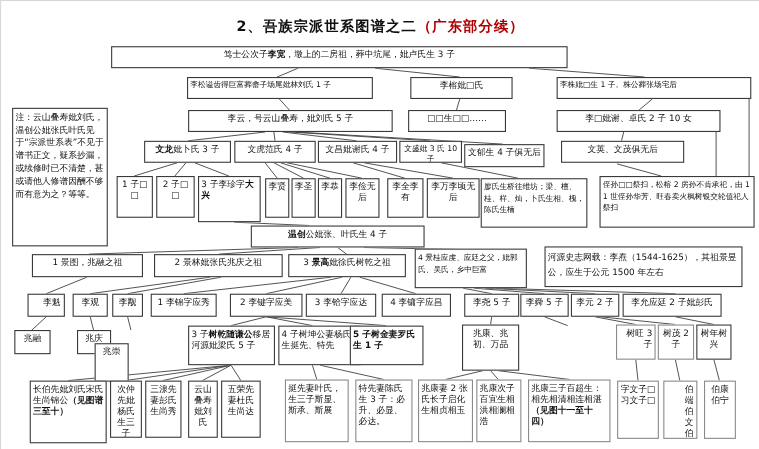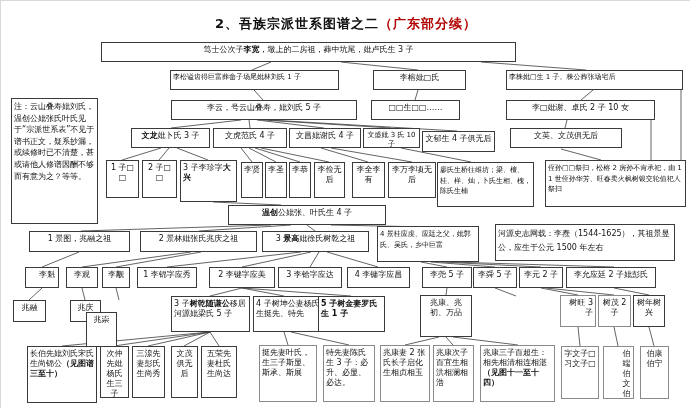--- a/index.html
+++ b/index.html
@@ -170,21 +170,21 @@
   <div class="bx c" style="left:419px;top:294px;width:52px;height:42px;">兆康、兆初、万品</div>
   <div class="bx c g" style="left:559px;top:294px;width:36px;height:32px;text-align:right;">树旺 3 子</div>
   <div class="bx c g" style="left:597px;top:294px;width:33px;height:32px;">树茂 2 子</div>
   <div class="bx c" style="left:632px;top:294px;width:32px;height:32px;">树年树兴</div>
 
   <div class="bx" style="left:26px;top:345px;width:70px;height:57px;">
     <span>长伯先妣刘氏宋氏生尚锦公</span><b>（见图谱三至十）</b>
   </div>
   <div class="bx c" style="left:99px;top:345px;width:29px;height:52px;">次仲先妣杨氏生三子</div>
   <div class="bx c" style="left:131px;top:345px;width:33px;height:52px;">三湶先妻彭氏生尚秀</div>
-  <div class="bx c" style="left:170px;top:345px;width:27px;height:52px;">文茂俱无后</div>
+  <div class="bx c" style="left:170px;top:345px;width:27px;height:52px;">云山叠寿妣刘氏</div>
   <div class="bx c" style="left:200px;top:345px;width:36px;height:52px;">五荣先妻杜氏生尚达</div>
   <div class="bx g" style="left:258px;top:344px;width:58px;height:57px;">挺先妻叶氏，生三子斯显、斯承、斯展</div>
   <div class="bx g" style="left:322px;top:344px;width:52px;height:57px;">特先妻陈氏生 3 子：必升、必显、必达。</div>
   <div class="bx g" style="left:379px;top:344px;width:50px;height:57px;">兆康妻 2 张氏长子启化生相贞相玉</div>
   <div class="bx g" style="left:432px;top:344px;width:41px;height:57px;">兆康次子百宜生相洪相澜相浩</div>
   <div class="bx g" style="left:479px;top:344px;width:75px;height:57px;">
     <span>兆康三子百超生：相先相清相连相湛</span><b>（见图十一至十四）</b>
   </div>
   <div class="bx c g" style="left:560px;top:345px;width:38px;height:53px;">字文子□习文子□</div>
   <div class="bx c g" style="left:602px;top:345px;width:31px;height:53px;padding-left:18px;">伯端伯文伯安</div>

